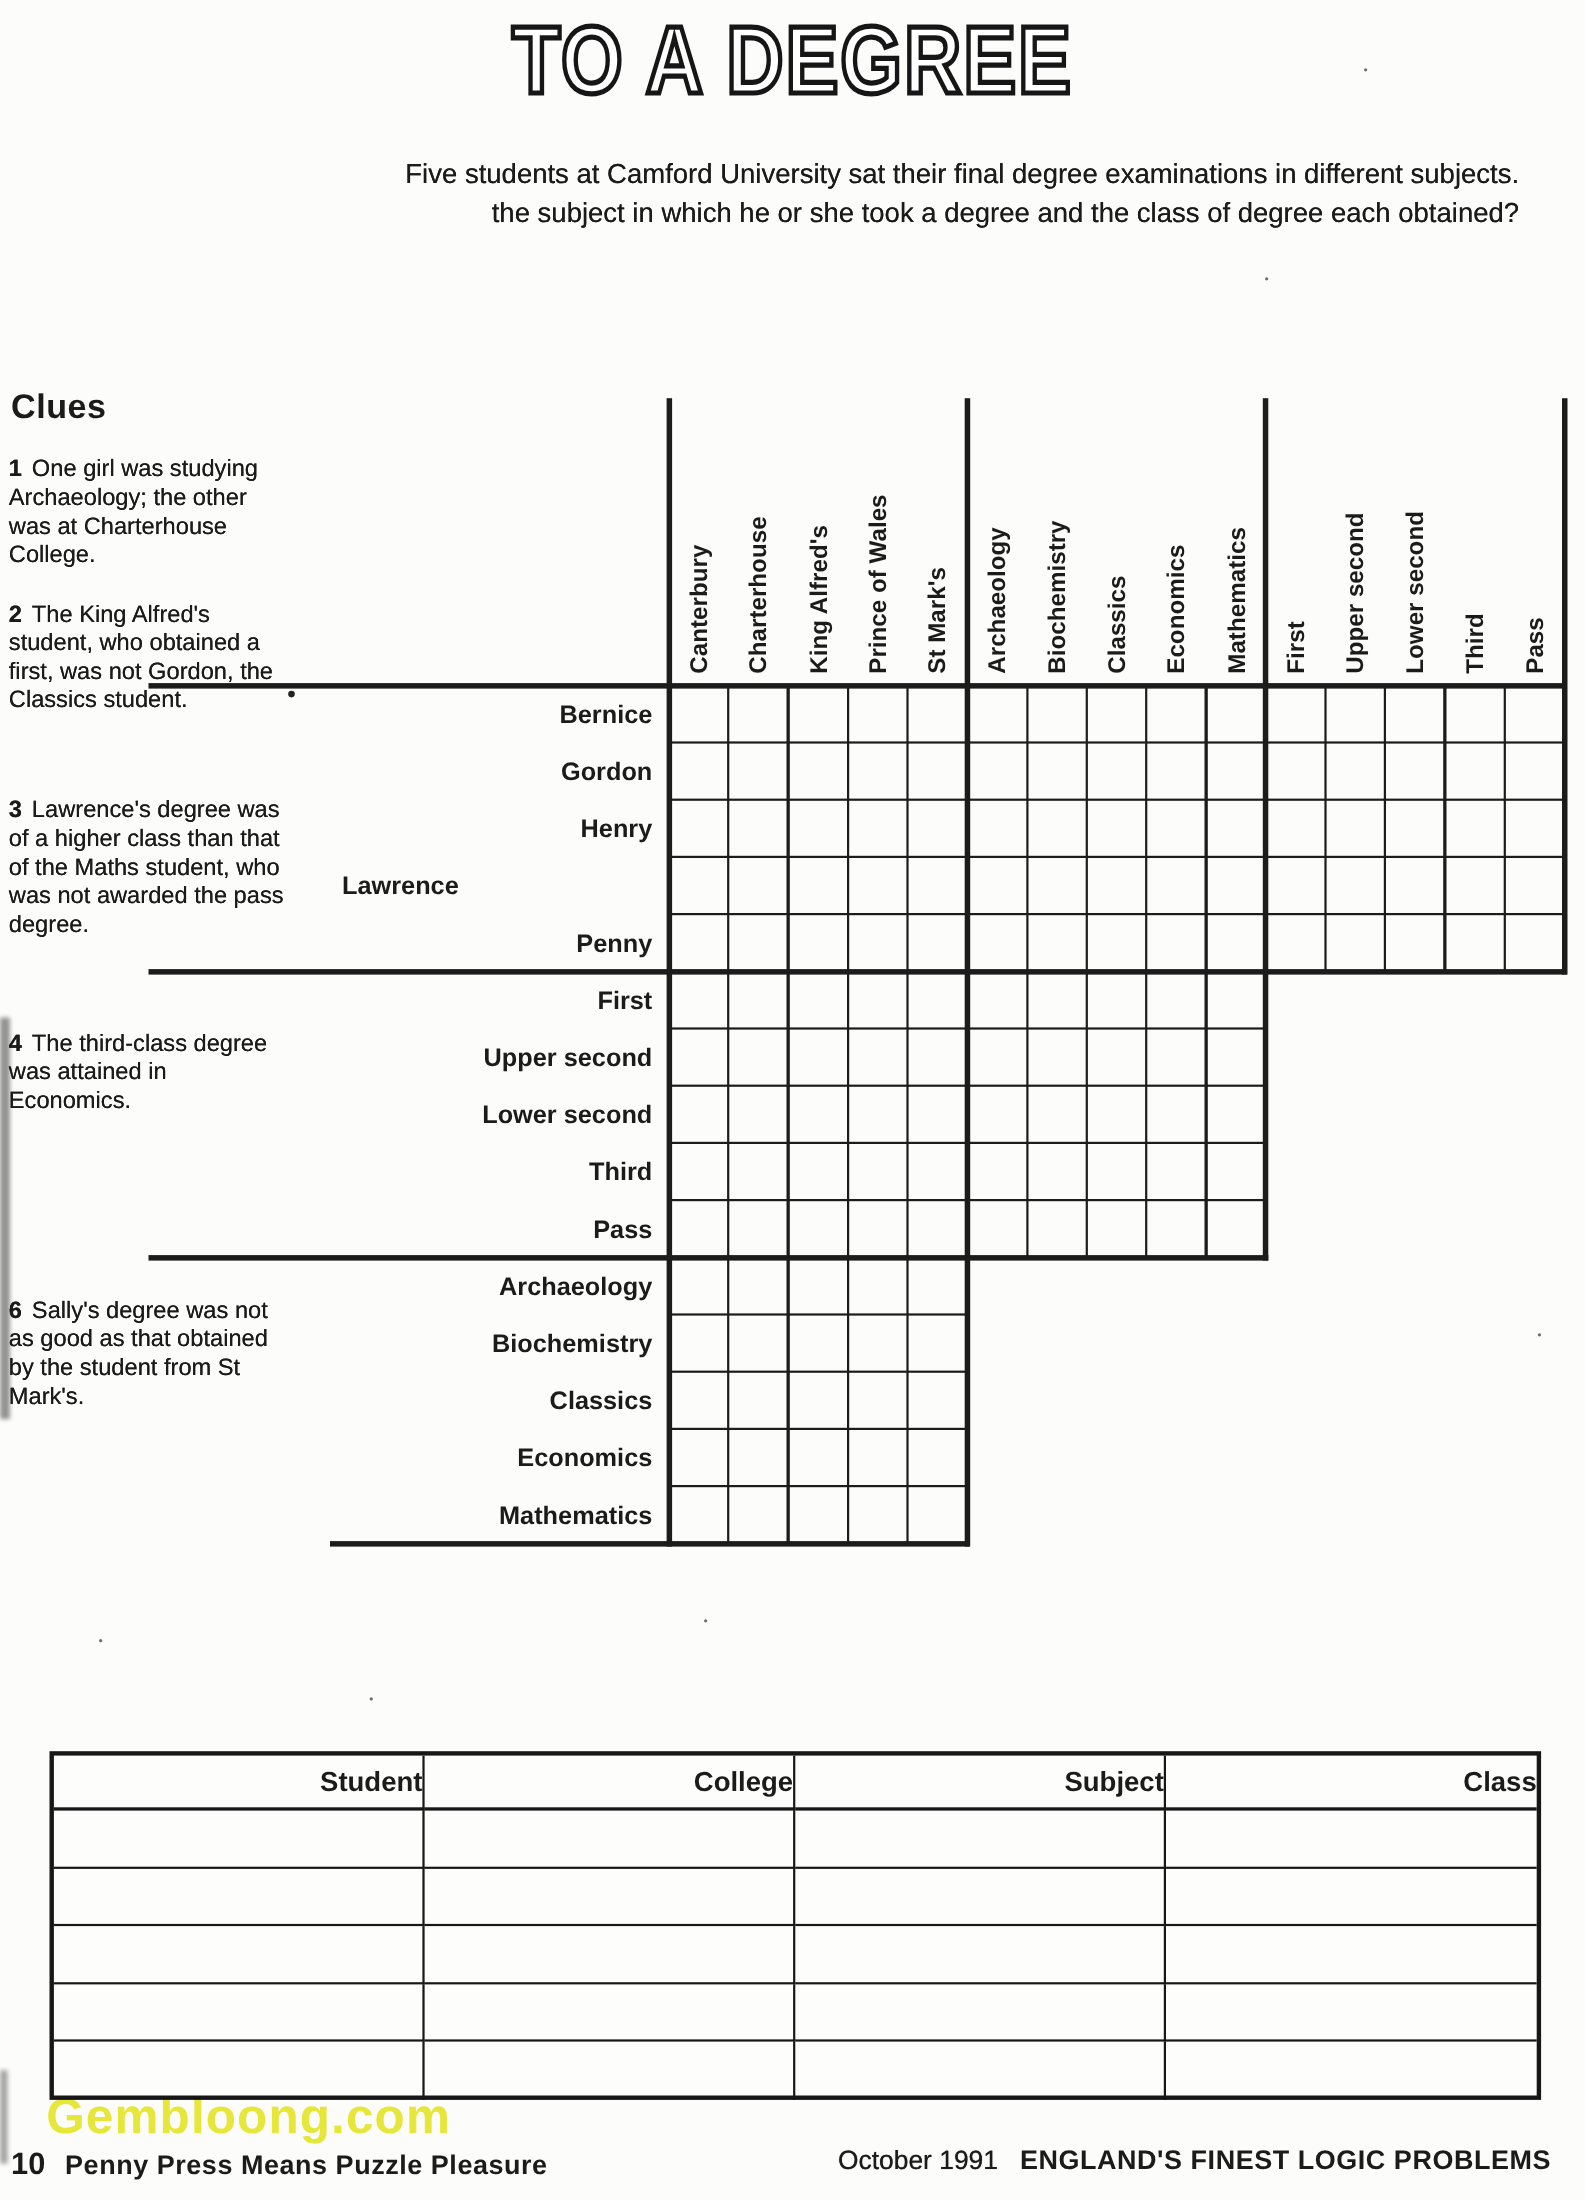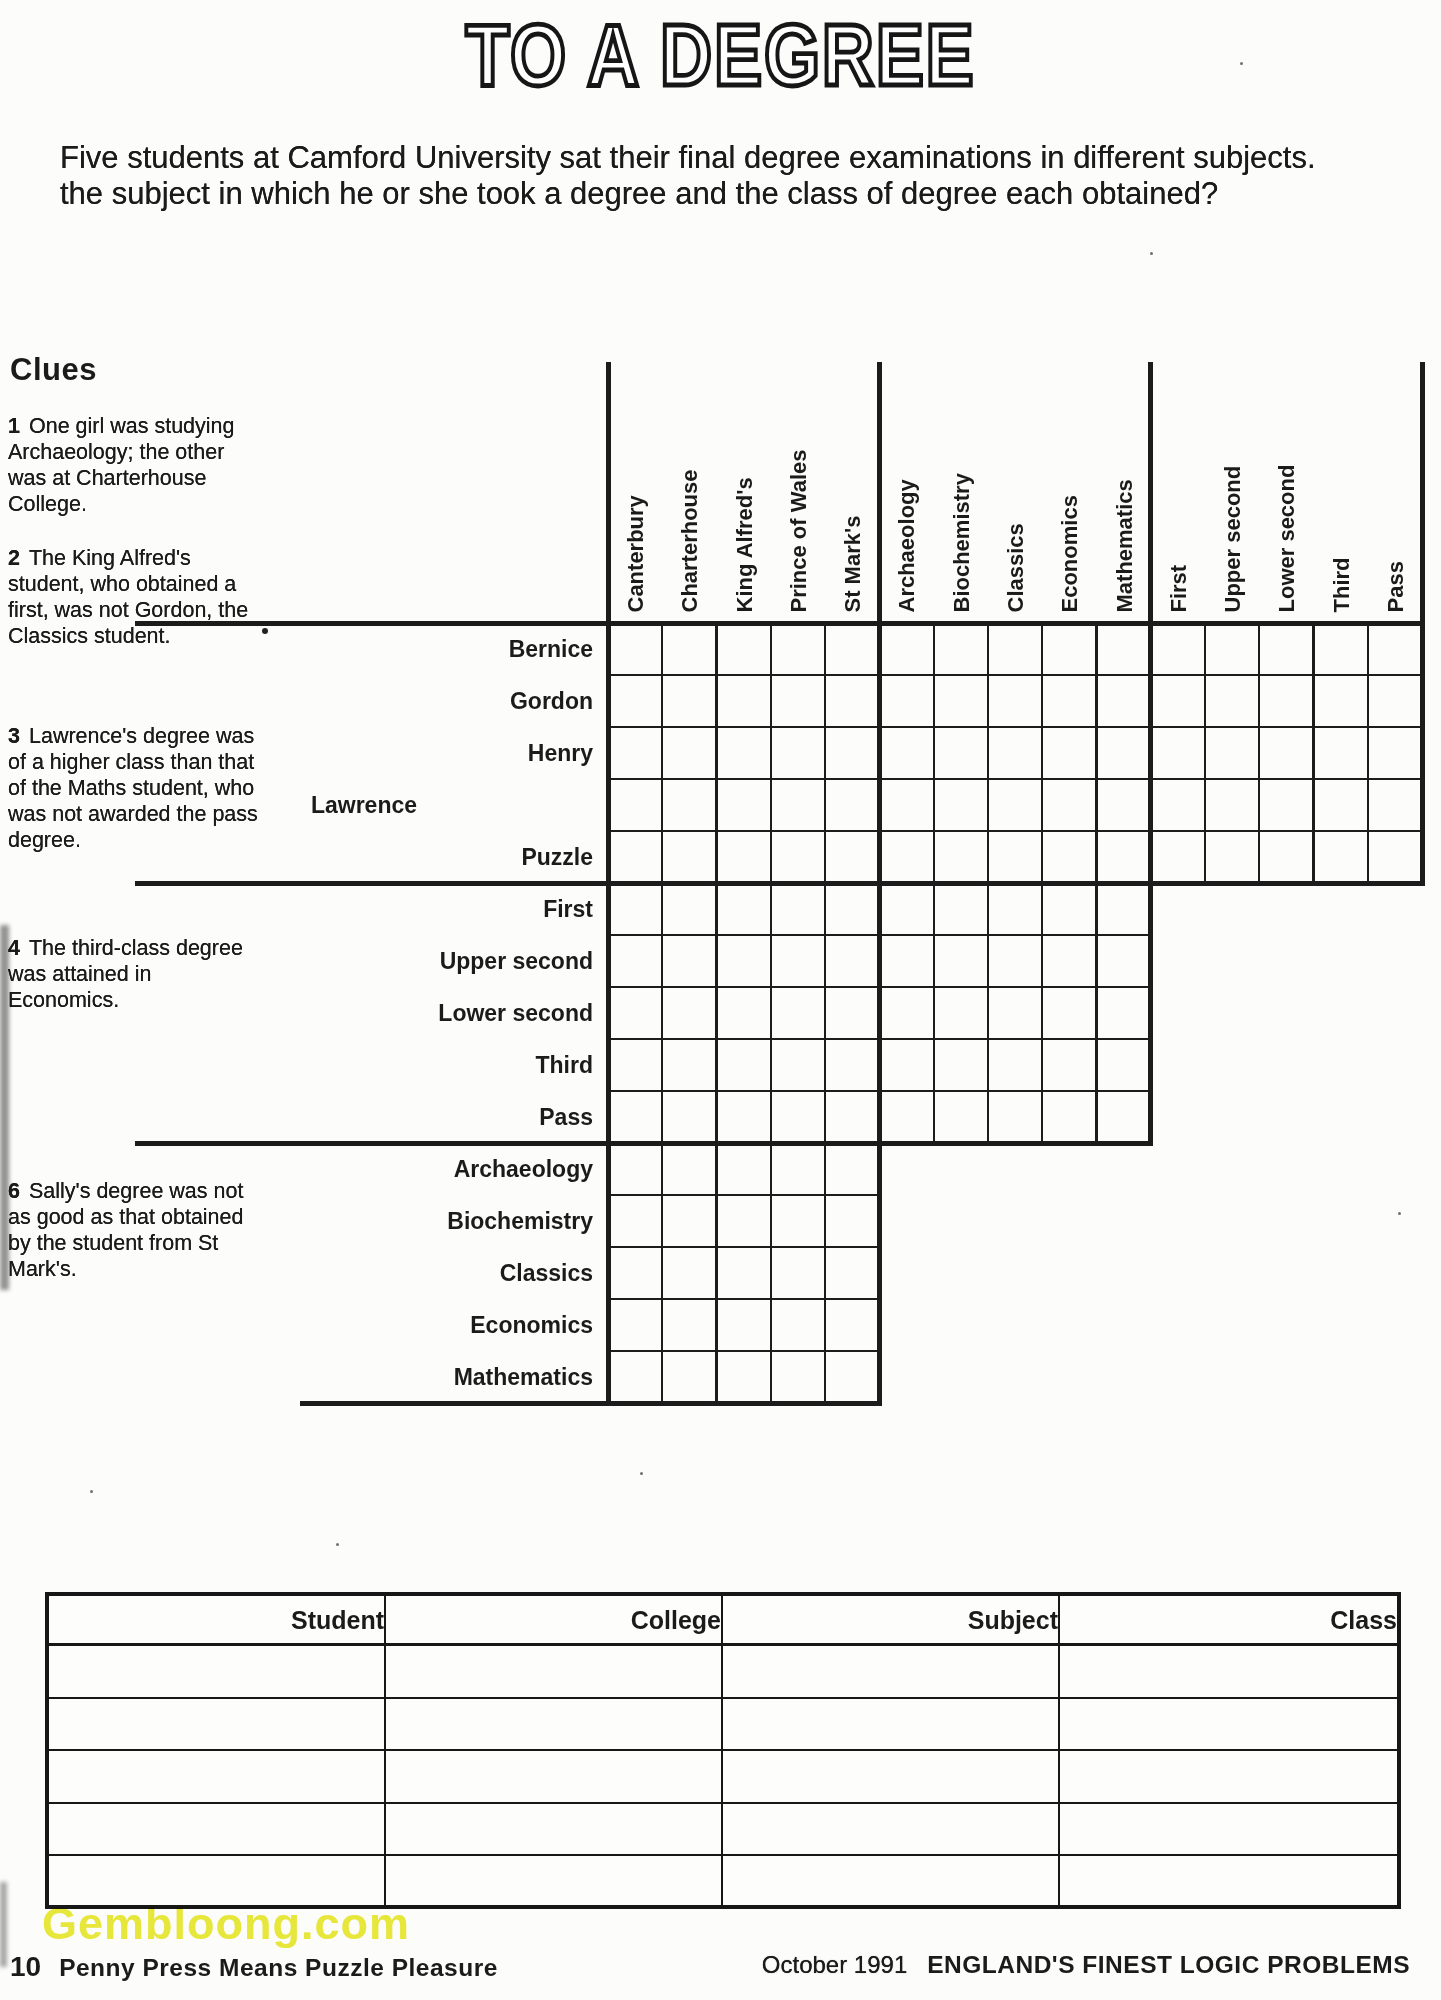--- a/index.html
+++ b/index.html
@@ -11,22 +11,22 @@
   
   .title{
     position:absolute; top:6px; left:0; width:1441px; text-align:center;
     font-size:82px; font-weight:bold; letter-spacing:2px;
     color:#ffffff; -webkit-text-stroke:4.5px #161616;
     transform:scale(.88,1.06); transform-origin:50% 0;
     white-space:nowrap;
   }
   
   .intro{
-    position:absolute; top:140px; left:60px; width:1321px; text-align:left;
-    font-size:31px; line-height:36px; text-shadow:0 0 .6px #222;
+    position:absolute; top:140px; left:60px; width:1321px; text-align:right;
+    font-size:25px; line-height:36px; text-shadow:0 0 .6px #222;
   }
   
   .clues-heading{
     position:absolute; left:10px; top:352px;
     font-size:31px; font-weight:bold; letter-spacing:.5px;
   }
   .clue{
     position:absolute; left:8px; width:258px;
     font-size:21.5px; line-height:26px; text-shadow:0 0 .6px #222;
     z-index:3;
@@ -200,21 +200,21 @@
     <div class="colhead" style="left: 988.565px; top: 450px;">Mathematics</div>
     <div class="colhead" style="left: 1042.84px; top: 450px;">First</div>
     <div class="colhead" style="left: 1097.11px; top: 450px;">Upper second</div>
     <div class="colhead" style="left: 1151.38px; top: 450px;">Lower second</div>
     <div class="colhead" style="left: 1205.64px; top: 450px;">Third</div>
     <div class="colhead" style="left: 1259.91px; top: 450px;">Pass</div>
     <div class="rowlabel" style="top: 623px;">Bernice</div>
     <div class="rowlabel" style="top: 675px;">Gordon</div>
     <div class="rowlabel" style="top: 727px;">Henry</div>
     <div class="rowlabel" style="top: 779px; text-align: center;">Lawrence</div>
-    <div class="rowlabel" style="top: 831px;">Puzzle</div>
+    <div class="rowlabel" style="top: 831px;">Penny</div>
     <div class="rowlabel" style="top: 883px;">First</div>
     <div class="rowlabel" style="top: 935px;">Upper second</div>
     <div class="rowlabel" style="top: 987px;">Lower second</div>
     <div class="rowlabel" style="top: 1039px;">Third</div>
     <div class="rowlabel" style="top: 1091px;">Pass</div>
     <div class="rowlabel" style="top: 1143px;">Archaeology</div>
     <div class="rowlabel" style="top: 1195px;">Biochemistry</div>
     <div class="rowlabel" style="top: 1247px;">Classics</div>
     <div class="rowlabel" style="top: 1299px;">Economics</div>
     <div class="rowlabel" style="top: 1351px;">Mathematics</div>

